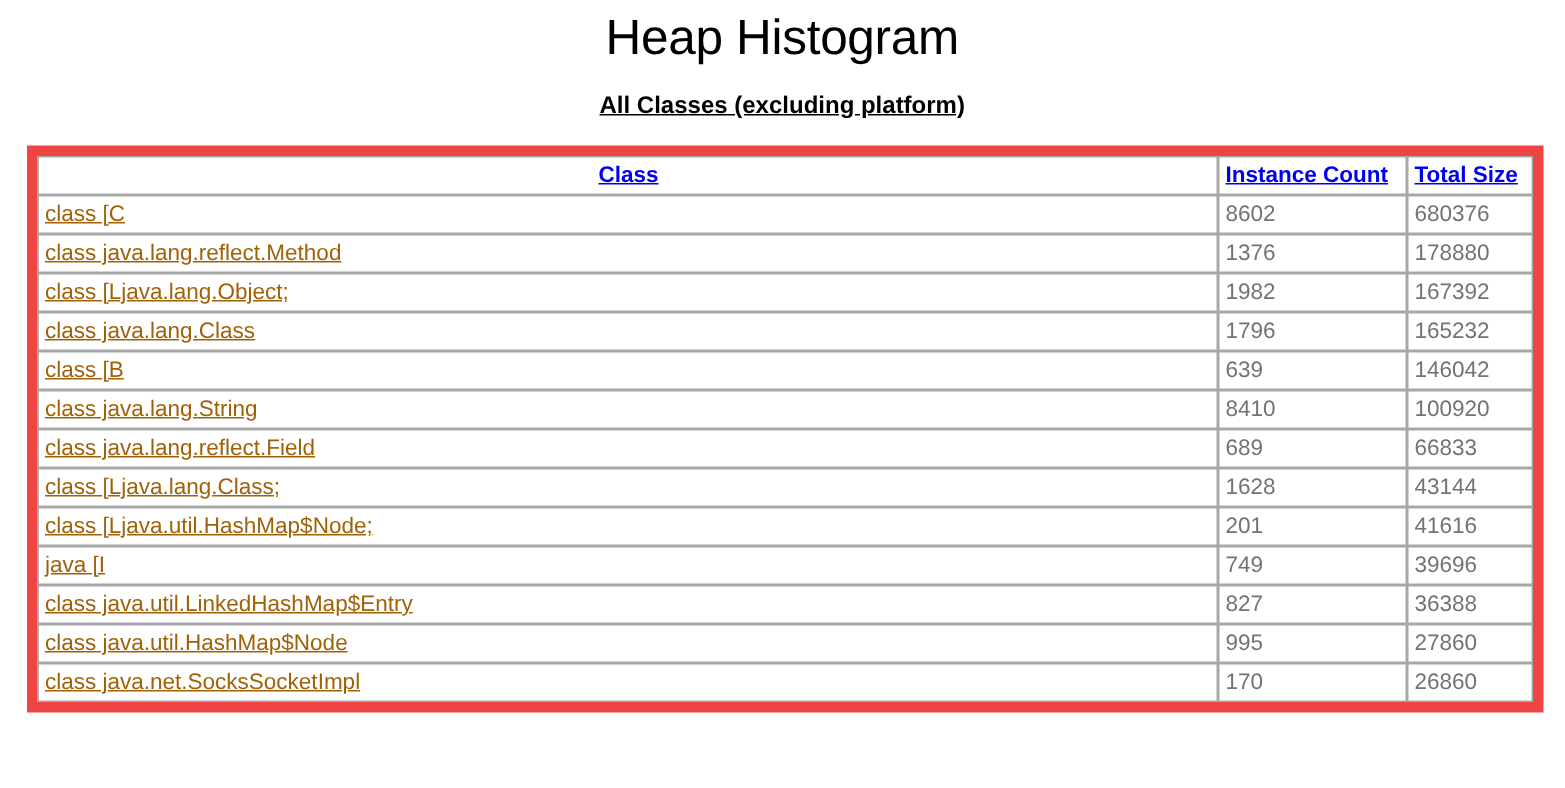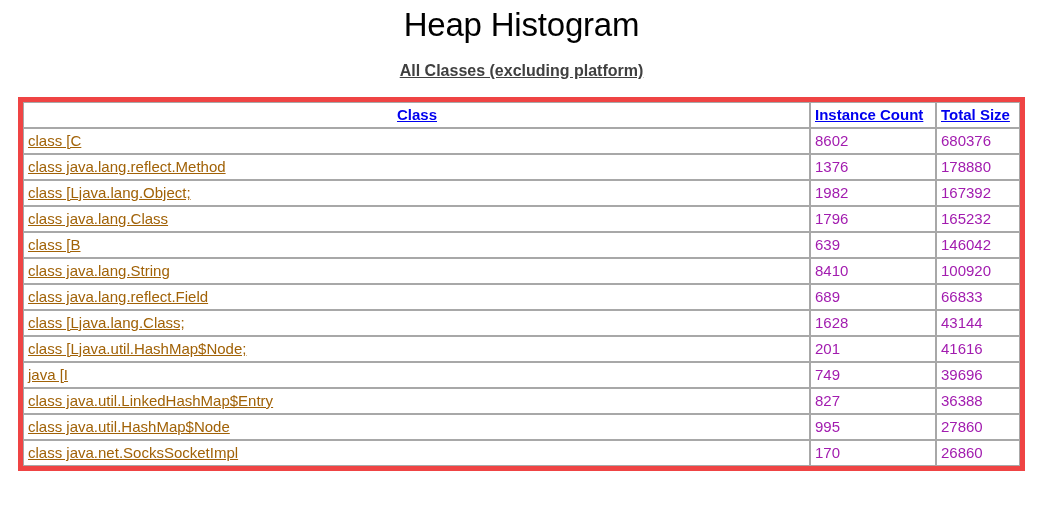--- a/index.html
+++ b/index.html
@@ -29,38 +29,38 @@
     color: #000000;
     font-family: "Liberation Sans", sans-serif;
   }
 
   .subtitle-wrap {
     text-align: center;
     margin: 16px 0 0 0;
     line-height: 18px;
   }
   a.visited-link {
-    color: #404040;
+    color: #000000;
     font-weight: bold;
     font-size: 16px;
     text-decoration: underline;
     font-family: "Liberation Sans", sans-serif;
   }
 
   
   .table-wrap {
     margin: 17px 0 0 18px;
     width: 999px;
   }
   table.histo {
     border-collapse: separate;
     border-spacing: 0;
     width: 999px;
     table-layout: fixed;
-    border: 5px solid #ef4444;
+    border: 7px solid #ef4444;
     background: #ffffff;
   }
   table.histo td,
   table.histo th {
     border: 1px solid #a8a8a8;
     padding: 2px 3px 3px 4px;
     font-size: 15px;
     line-height: 19px;
     font-weight: normal;
     vertical-align: middle;
@@ -87,21 +87,21 @@
     color: #a16207;
     font-weight: normal;
     text-decoration: underline;
     font-size: 15px;
   }
 
   col.c-class { width: 787px; }
   col.c-count { width: 126px; }
   col.c-size  { width: 84px; }
 
-  td.num { color: #a21caf; }
+  td.num { color: #737373; }
 </style>
 </head>
 <body>
 
 <h1 class="page-title">Heap Histogram</h1>
 
 <div class="subtitle-wrap">
   <a href="#" class="visited-link">All Classes (excluding platform)</a>
 </div>
 

